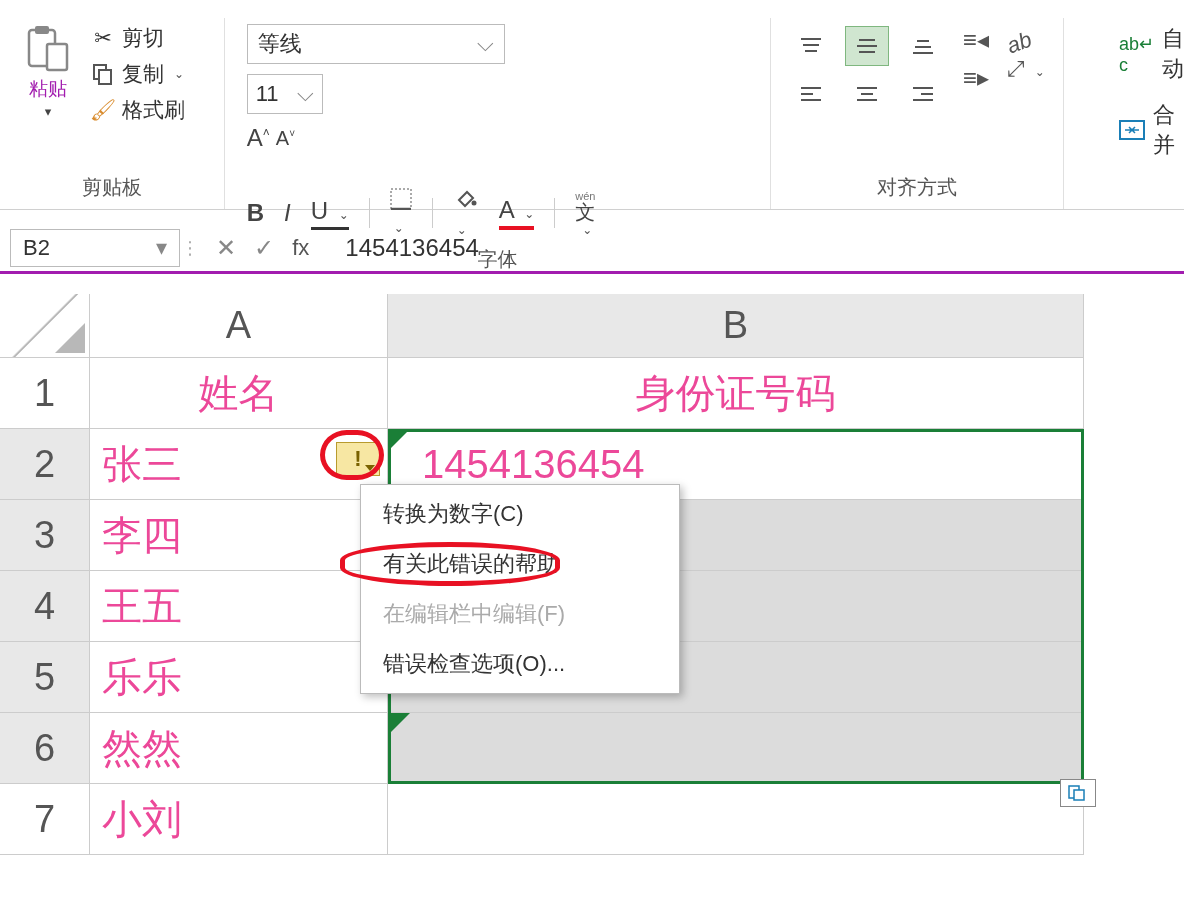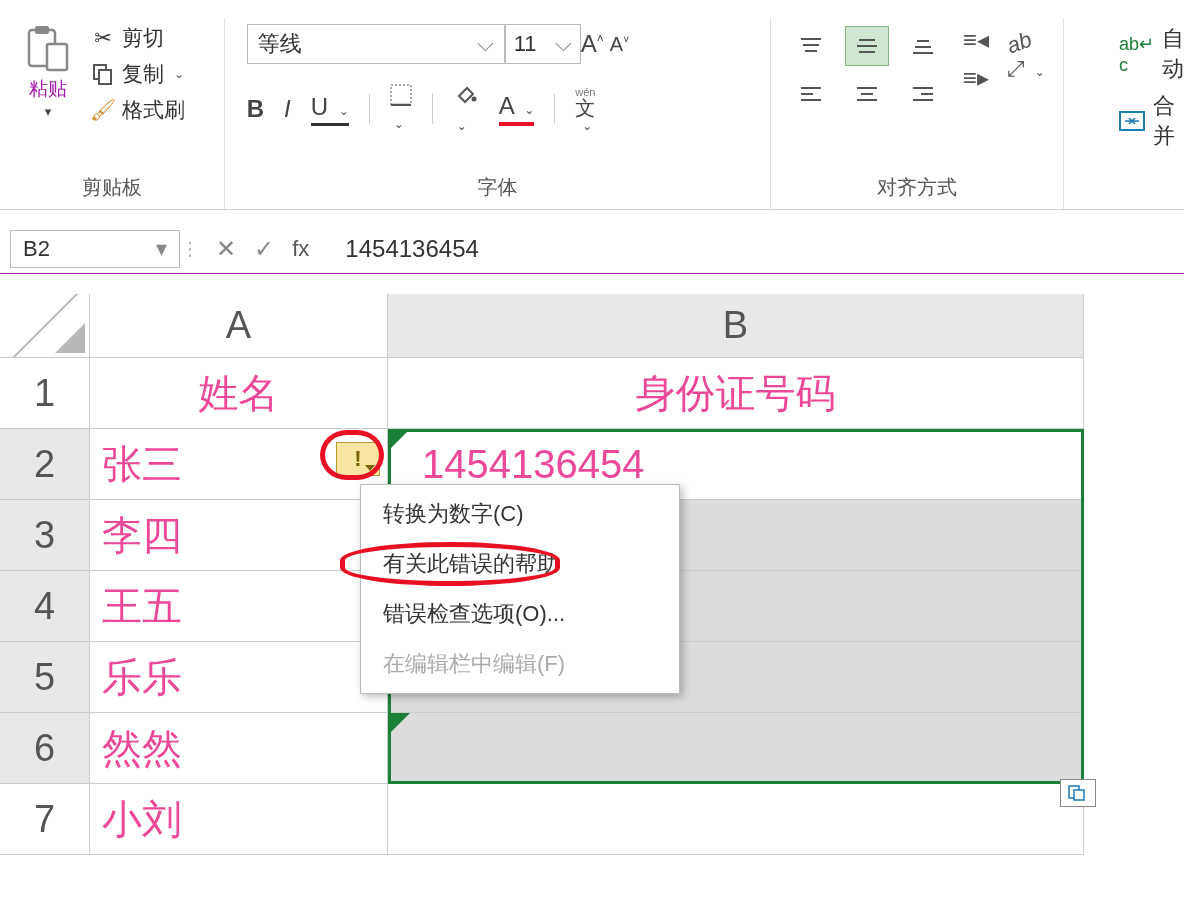--- a/index.html
+++ b/index.html
@@ -14,42 +14,42 @@
 .big-btn { display: flex; flex-direction: column; align-items: center; width: 72px; padding-top: 4px; }
 .big-btn-icon { width: 52px; height: 52px; display: flex; align-items: center; justify-content: center; }
 .big-btn-label { font-size: 19px; color: #a21caf; margin-top: 2px; }
 .small-dropdown { font-size: 13px; color: #444; margin-top: 2px; }
 
 .btn-stack { display: flex; flex-direction: column; gap: 8px; padding-top: 6px; }
 .small-btn { display: flex; align-items: center; gap: 6px; font-size: 21px; color: #333; }
 .small-btn .icon { width: 26px; height: 22px; display: inline-flex; align-items: center; justify-content: center; }
 .drop-caret { font-size: 12px; color: #555; margin-left: 4px; }
 
-.font-group-top { display: flex; margin-bottom: 18px; }
+.font-group-top { display: flex; gap: 10px; margin-bottom: 34px; flex-direction: column; }
 .font-name-box { width: 258px; height: 40px; border: 1px solid #bbb; background: #fff; display: flex; align-items: center; padding: 0 10px; font-size: 22px; color: #333; justify-content: space-between; }
 .font-size-box { width: 76px; height: 40px; border: 1px solid #bbb; background: #fff; display: flex; align-items: center; padding: 0 8px; font-size: 22px; color: #333; justify-content: space-between; }
 .fontsize-step { display: flex; flex-direction: row; gap: 6px; align-items: center; }
 .fontsize-step div { font-size: 24px; color: #444; }
 
 .font-group-bottom { display: flex; gap: 20px; align-items: center; font-size: 24px; color: #444; }
 .font-btn { position: relative; }
 .underline-red { border-bottom: 4px solid #e81123; padding-bottom: 2px; }
 .underline-black { border-bottom: 3px solid #333; padding-bottom: 2px; font-weight: 400;}
 .sep { width: 1px; height: 30px; background: #ccc; }
 
 .align-grid { display: grid; grid-template-columns: repeat(3, 44px); grid-template-rows: repeat(2, 40px); gap: 8px 12px; }
 .align-cell { display: flex; align-items: center; justify-content: center; font-size: 22px; color: #555; border: 1px solid transparent; }
 .align-cell.active { background: #d0e6d0; border: 1px solid #7fb77f; }
 .indent-col { display: flex; flex-direction: column; gap: 10px; font-size: 24px; color: #555; }
 
-.wrap-col { display: flex; flex-direction: column; gap: 7px; font-size: 22px; color: #333; padding-top: 6px; margin-left: 43px; }
+.wrap-col { display: flex; flex-direction: column; gap: 16px; font-size: 22px; color: #333; padding-top: 6px; margin-left: 43px; }
 .wrap-item { display: flex; align-items: center; gap: 8px; }
 
 
-.formula-bar { display: flex; align-items: center; height: 50px; border-bottom: 1px solid #a21caf; margin-top: 14px; padding: 0 10px; gap: 0; }
+.formula-bar { display: flex; align-items: center; height: 50px; border-bottom: 3px solid #a21caf; margin-top: 14px; padding: 0 10px; gap: 0; }
 .namebox { width: 170px; height: 38px; border: 1px solid #bbb; display: flex; align-items: center; padding: 0 12px; font-size: 22px; color: #333; justify-content: space-between; background: #fff; }
 .fb-divider { width: 20px; text-align: center; color: #aaa; font-size: 18px; }
 .fb-btns { display: flex; gap: 18px; align-items: center; font-size: 24px; color: #888; padding: 0 16px; }
 .fb-fx { font-size: 22px; color: #555; }
 .fb-input { flex: 1; font-size: 24px; color: #333; padding-left: 20px; }
 
 
 .sheet { position: relative; margin-top: 20px; }
 .corner { position: absolute; left: 0; top: 0; width: 90px; height: 64px; background: linear-gradient(135deg, #fff 49%, #ccc 50%, #aaa 51%, #fff 52%); border-right: 1px solid #ccc; border-bottom: 1px solid #ccc; }
 .corner::after { content: ""; position: absolute; right: 4px; bottom: 4px; width: 0; height: 0; border-left: 30px solid transparent; border-bottom: 30px solid #b8b8b8; }
@@ -329,22 +329,22 @@
     <div class="cell B"></div>
   </div>
 
   <div class="selection-outline" style="left:388px; top:135px; width:696px; height:355px;"></div>
 
   <div class="smart-tag" style="left:336px; top:148px;">!</div>
 
   <div class="ctx-menu" style="left:360px; top:190px;">
     <div class="ctx-item">转换为数字(C)</div>
     <div class="ctx-item">有关此错误的帮助</div>
+    <div class="ctx-item disabled">在编辑栏中编辑(F)</div>
     <div class="ctx-item">错误检查选项(O)...</div>
-    <div class="ctx-item disabled">在编辑栏中编辑(F)</div>
   </div>
 
   <div class="red-circle" style="left:320px; top:136px; width:64px; height:50px;"></div>
   <div class="red-scribble" style="left:340px; top:248px; width:220px; height:44px;"></div>
 
   <div class="paste-opt">
     <svg width="20" height="16">
         <rect x="1" y="1" width="10" height="12" fill="none" stroke="#1a7fb7" stroke-width="1.5"></rect>
         <rect x="6" y="5" width="10" height="10" fill="#fff" stroke="#1a7fb7" stroke-width="1.5"></rect>
       </svg>

